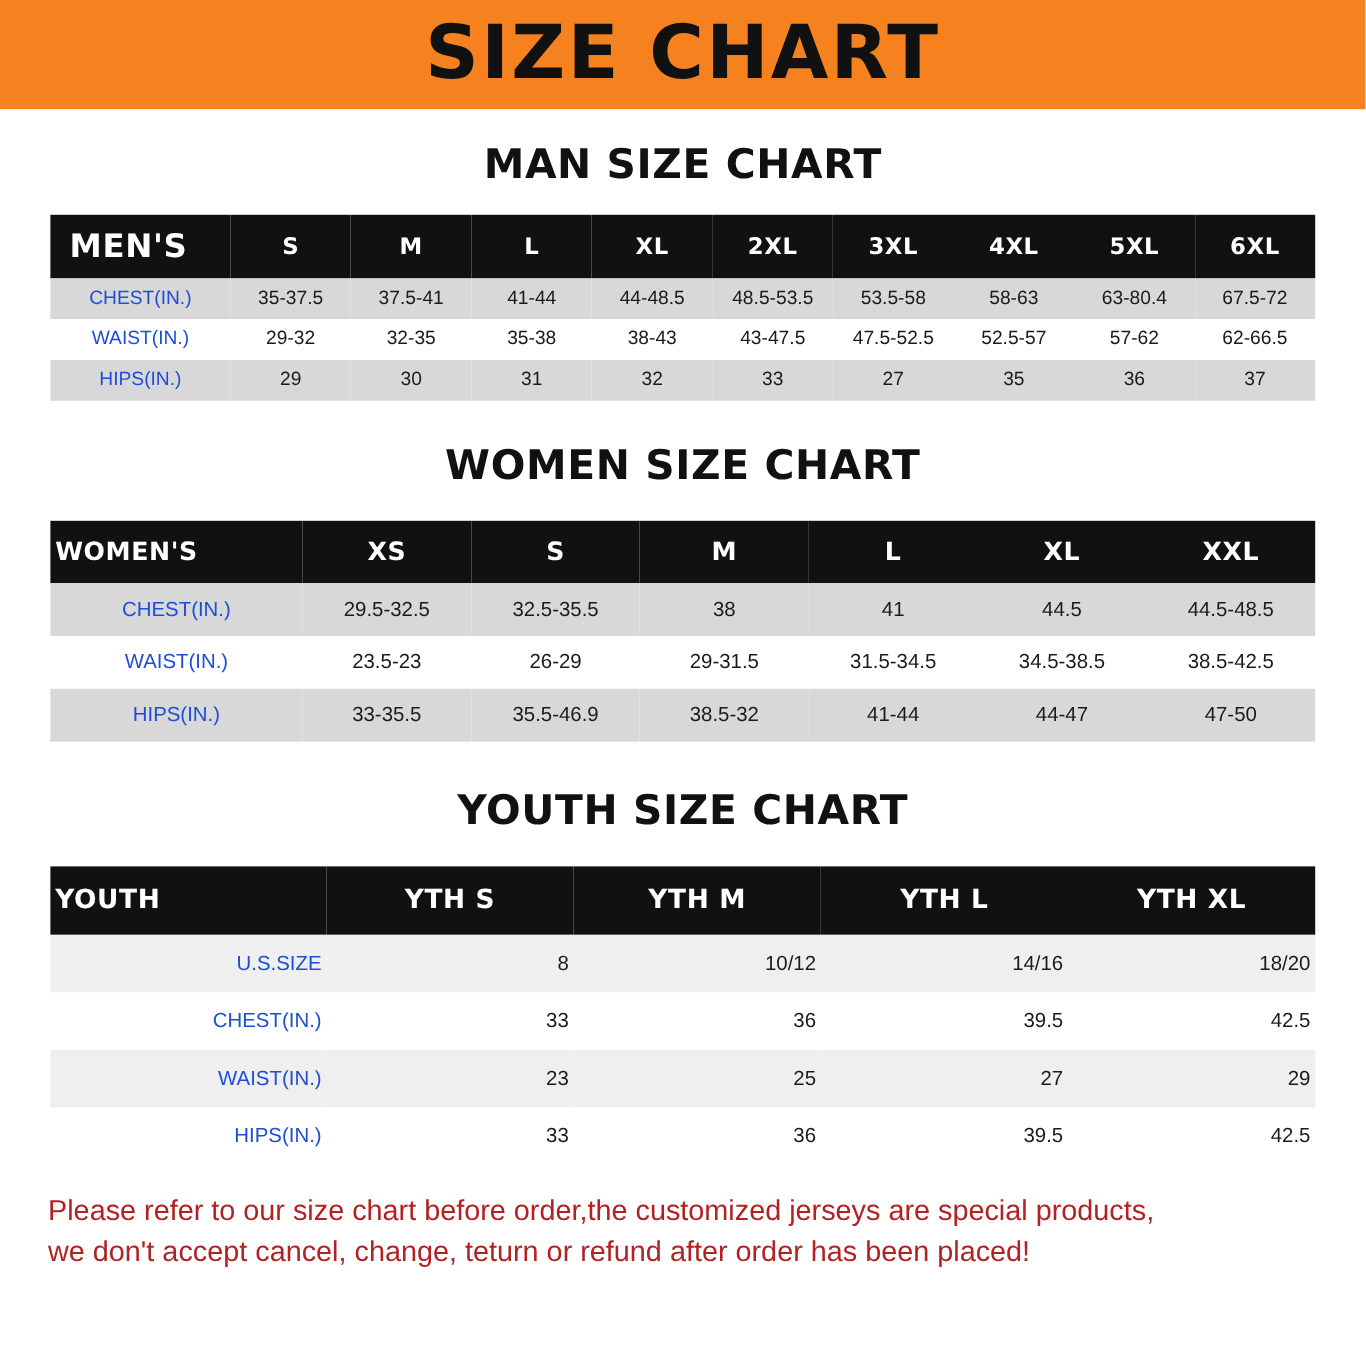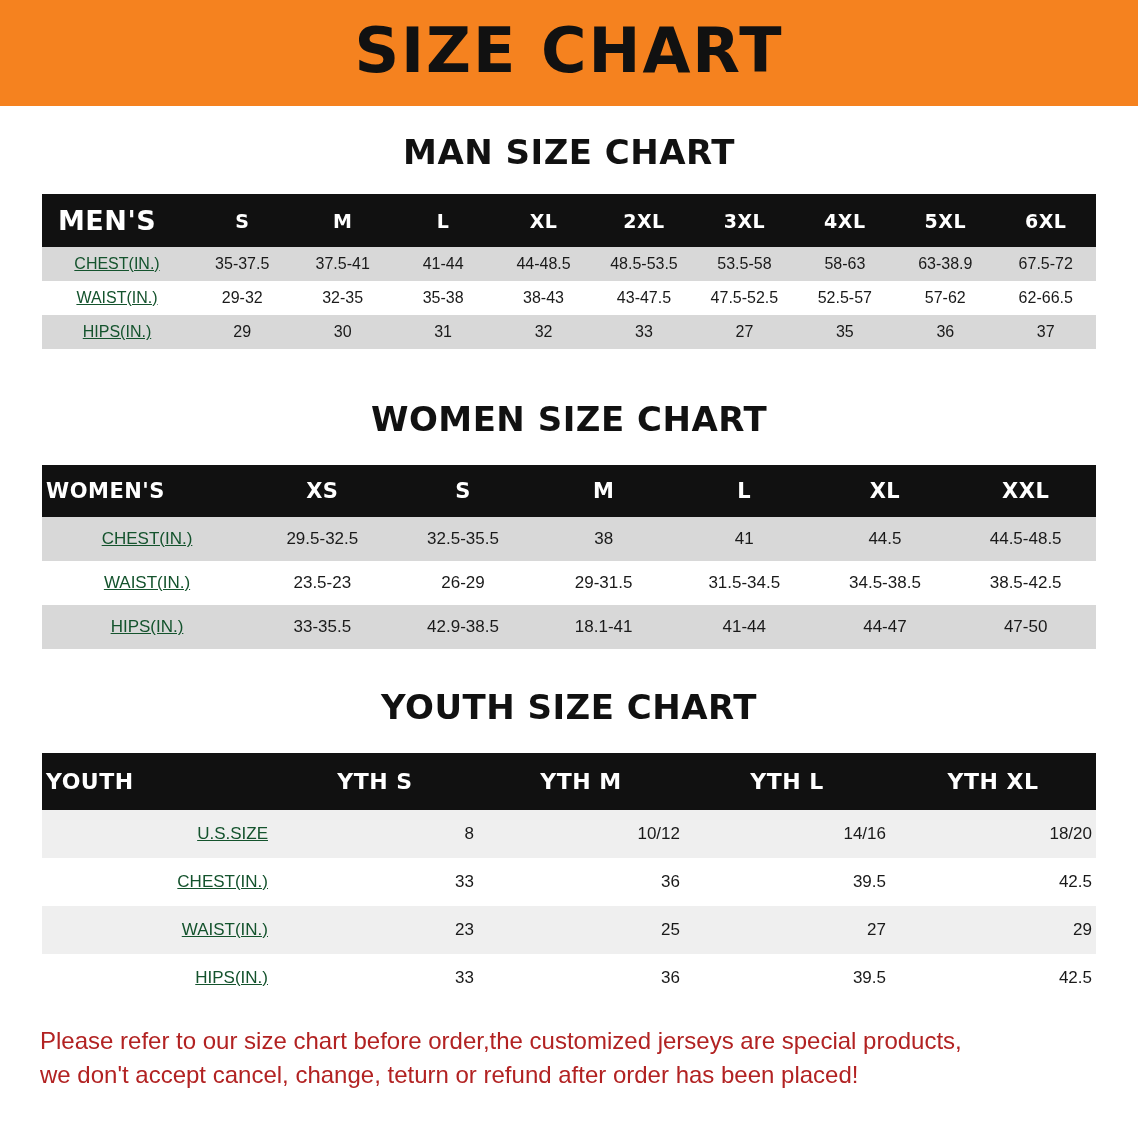--- a/index.html
+++ b/index.html
@@ -12,21 +12,21 @@
     width: 1138px;
     height: 1132px;
     font-family: "Liberation Sans", sans-serif;
     color: #111111;
     overflow: hidden;
   }
 
   
   .banner {
     width: 100%;
-    height: 106px;
+    height: 91px;
     background: #f5821f;
     display: flex;
     align-items: center;
     justify-content: center;
   }
   .banner-title {
     font-family: "DejaVu Sans", sans-serif;
     font-weight: bold;
     font-size: 62px;
     letter-spacing: 2px;
@@ -38,21 +38,21 @@
   
   .section-title {
     text-align: center;
     font-family: "DejaVu Sans", sans-serif;
     font-weight: bold;
     font-size: 34px;
     letter-spacing: 0.5px;
     color: #111111;
   }
   .t-man   { margin-top: 26px; margin-bottom: 22px; }
-  .t-women { margin-top: 50px; margin-bottom: 26px; }
+  .t-women { margin-top: 34px; margin-bottom: 26px; }
   .t-youth { margin-top: 38px; margin-bottom: 26px; }
 
   
   .table-wrap {
     margin: 0 42px;
   }
   table {
     width: 100%;
     border-collapse: collapse;
     table-layout: fixed;
@@ -75,22 +75,21 @@
   tbody td {
     font-size: 16px;
     padding: 8px 4px;
     text-align: center;
     color: #1a1a1a;
     font-family: "Liberation Sans", sans-serif;
   }
   tbody td.rowhead {
     text-align: center;
     font-size: 16px;
-    color: #14532d;
-    text-decoration: underline;
+    color: #1d4ed8;
   }
   
   tr.band-dark td  { background: #d8d8d8; }
   tr.band-light td { background: #efefef; }
   tr.band-white td { background: #ffffff; }
 
   
   .men-table col.c0   { width: 150px; }
   
   .women-table col.c0 { width: 210px; }
@@ -152,21 +151,21 @@
     <tbody>
       <tr class="band-dark">
         <td class="rowhead">CHEST(IN.)</td>
         <td>35-37.5</td>
         <td>37.5-41</td>
         <td>41-44</td>
         <td>44-48.5</td>
         <td>48.5-53.5</td>
         <td>53.5-58</td>
         <td>58-63</td>
-        <td>63-38.9</td>
+        <td>63-80.4</td>
         <td>67.5-72</td>
       </tr>
       <tr class="band-white">
         <td class="rowhead">WAIST(IN.)</td>
         <td>29-32</td>
         <td>32-35</td>
         <td>35-38</td>
         <td>38-43</td>
         <td>43-47.5</td>
         <td>47.5-52.5</td>
@@ -228,22 +227,22 @@
         <td>23.5-23</td>
         <td>26-29</td>
         <td>29-31.5</td>
         <td>31.5-34.5</td>
         <td>34.5-38.5</td>
         <td>38.5-42.5</td>
       </tr>
       <tr class="band-dark">
         <td class="rowhead">HIPS(IN.)</td>
         <td>33-35.5</td>
-        <td>42.9-38.5</td>
-        <td>18.1-41</td>
+        <td>35.5-46.9</td>
+        <td>38.5-32</td>
         <td>41-44</td>
         <td>44-47</td>
         <td>47-50</td>
       </tr>
     </tbody>
   </table>
 </div>
 
 <div class="section-title t-youth">YOUTH SIZE CHART</div>
 <div class="table-wrap">

